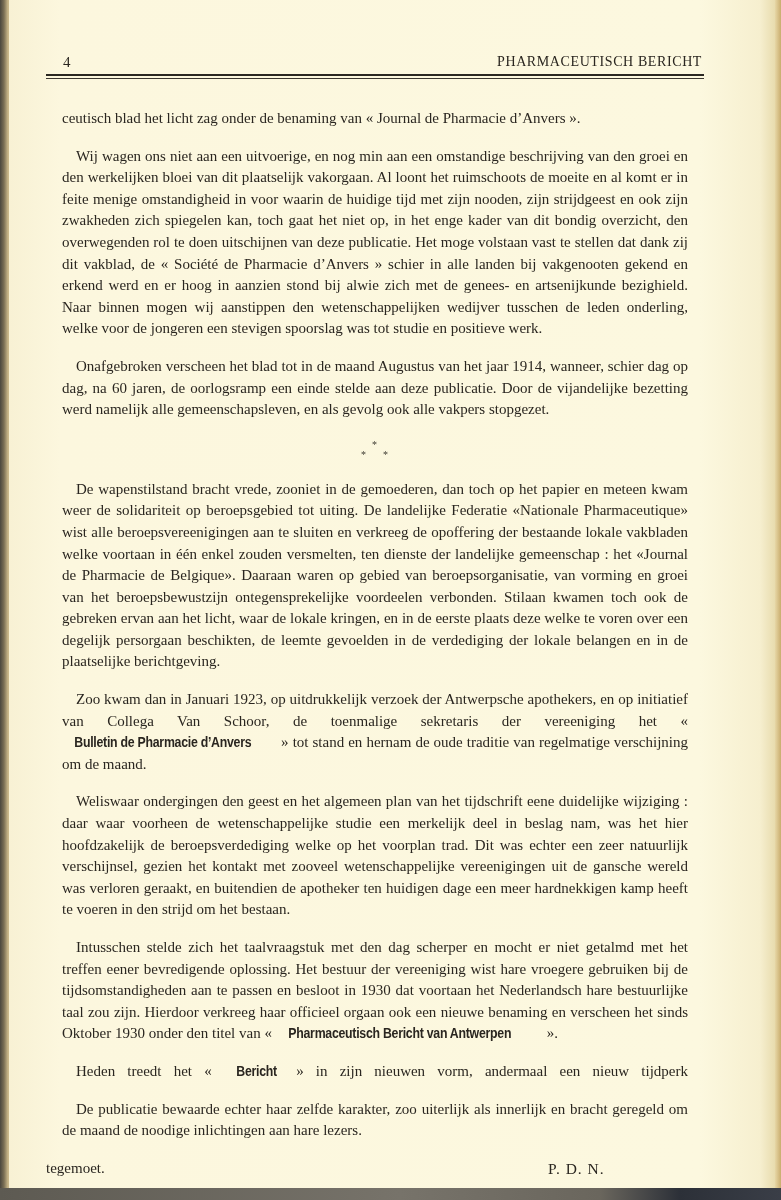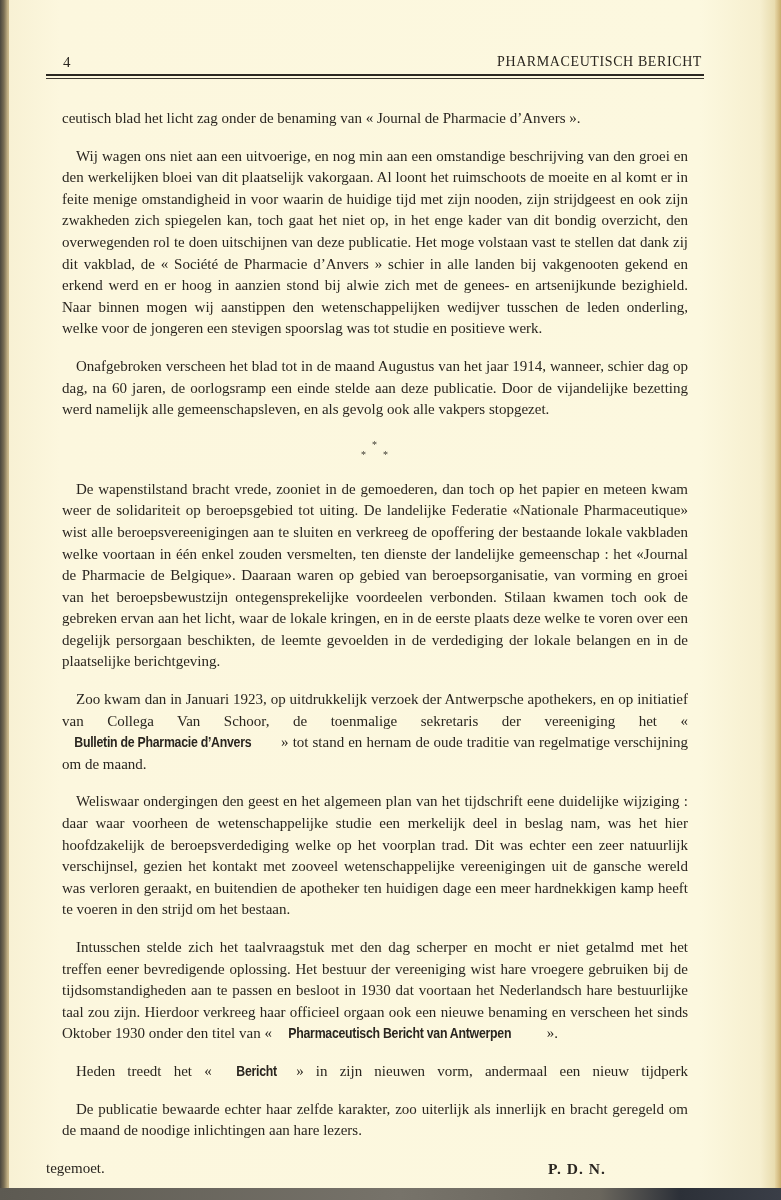--- a/index.html
+++ b/index.html
@@ -45,21 +45,21 @@
     }
     .asterism {
       text-align: center; height: 26px; position: relative; font-size: 10px;
       line-height: 10px; color: #3a362e;
     }
     .asterism .a1 { position: absolute; left: 50%; top: 3px; margin-left: -3px; }
     .asterism .a2 { position: absolute; left: 50%; top: 13px; margin-left: -14px; }
     .asterism .a3 { position: absolute; left: 50%; top: 13px; margin-left: 8px; }
     .sign-row { position: relative; height: 22px; }
     .sign-row .last { position: absolute; left: 0; top: 0; }
-    .sign-row .sig { position: absolute; left: 502px; top: 0; font-size: 15.5px; letter-spacing: 1px; font-weight: bold; }
+    .sign-row .sig { position: absolute; left: 502px; top: 0; font-size: 15.5px; letter-spacing: 1px; }
   </style>
 </head>
 <body>
 
 <div class="page">
   <div class="left-edge"></div>
   <div class="right-edge"></div>
 
   <div class="running-head">
     <span class="page-num">4</span>

